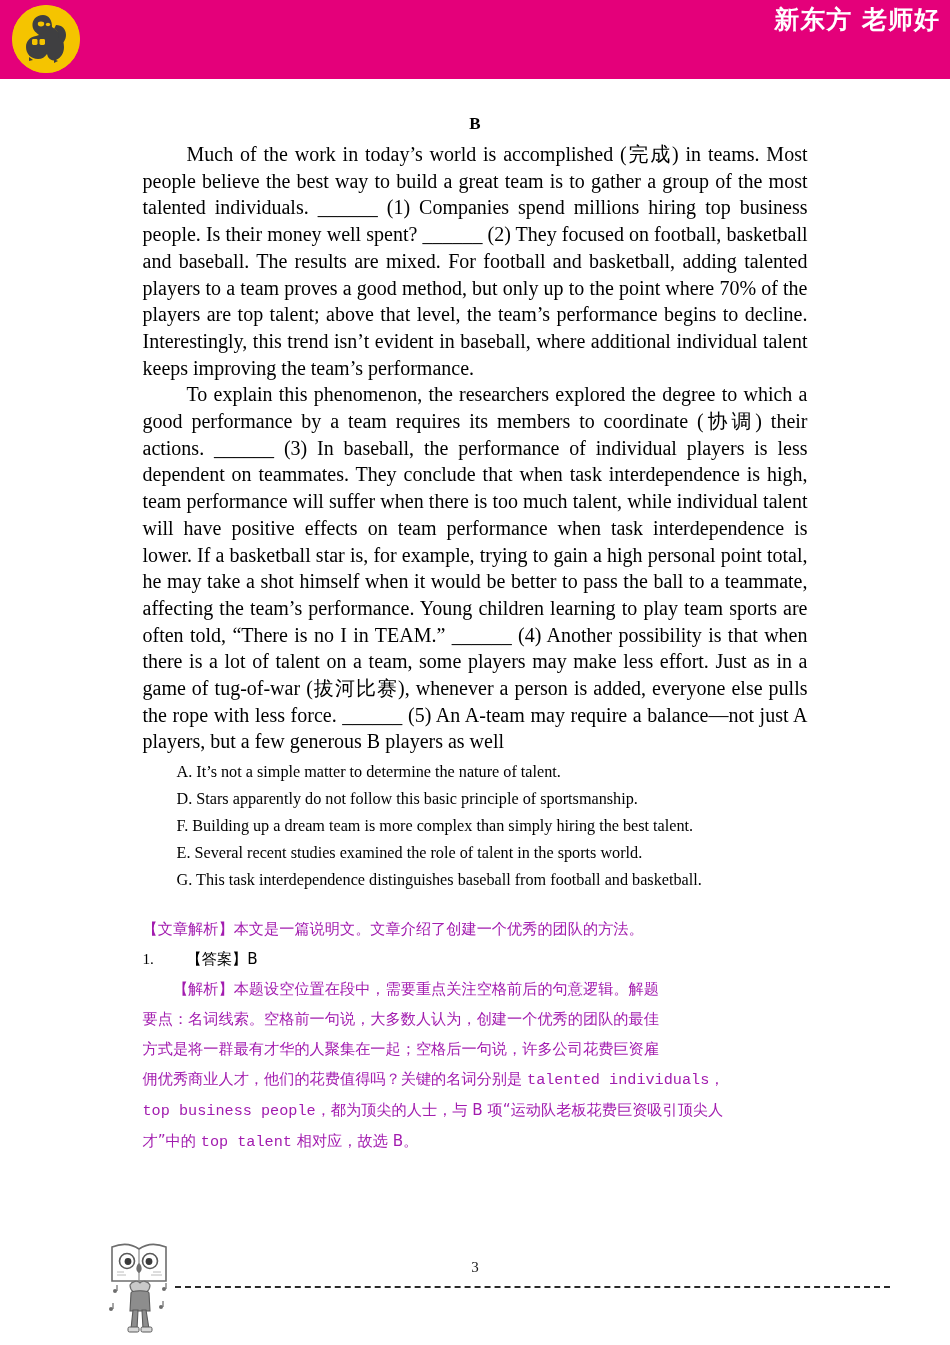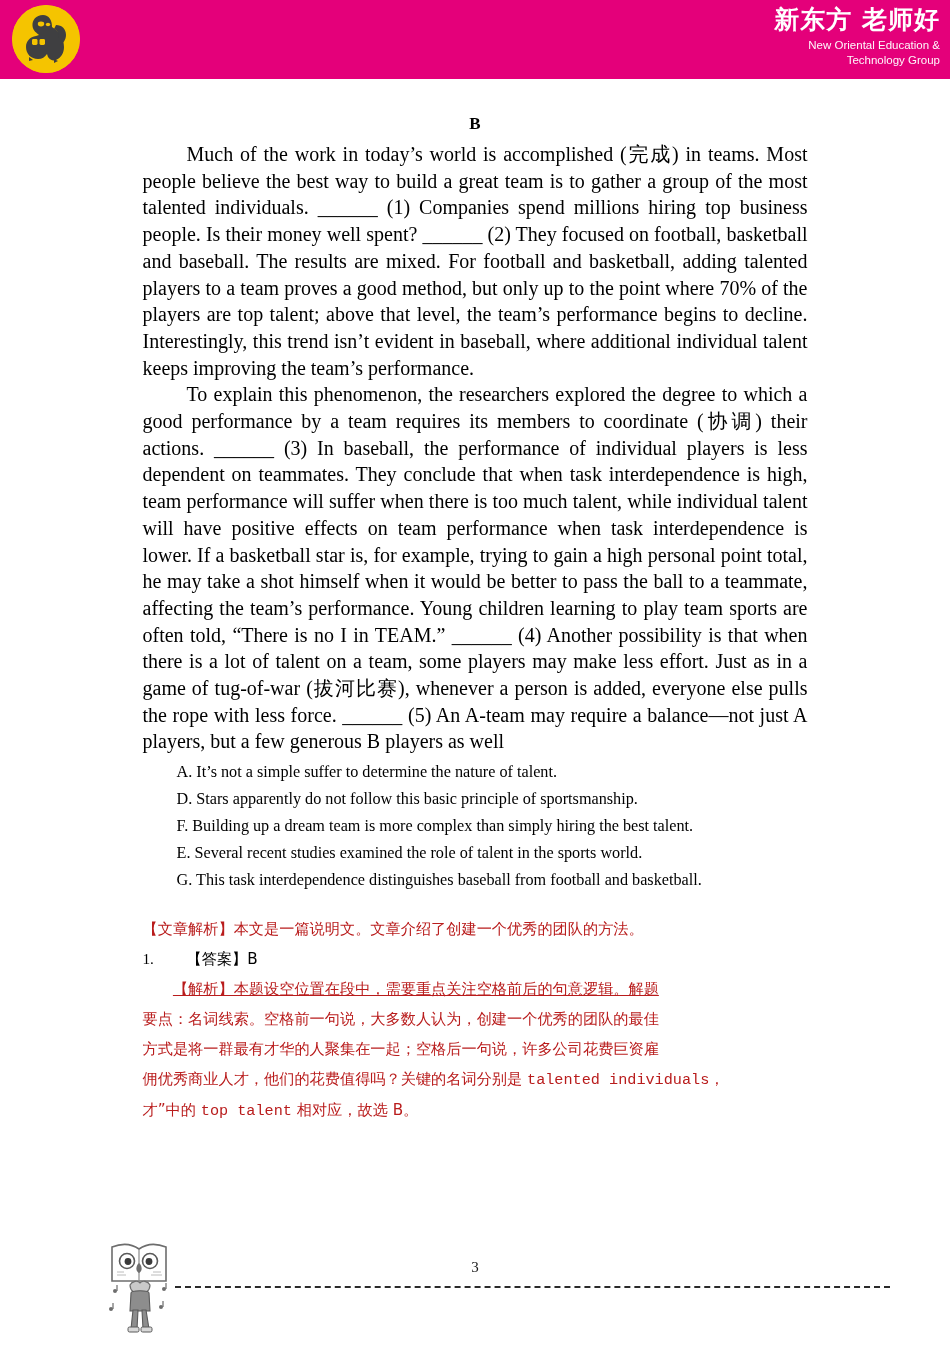--- a/index.html
+++ b/index.html
@@ -104,23 +104,23 @@
   }
 
   
   .analysis { margin-top: 20px; }
   .cn {
     font-family: "DejaVu Sans", "Liberation Sans", sans-serif;
     font-size: 15.2px;
     line-height: 30px;
     margin: 0;
     text-align: justify;
-    color: #b91c1c;
-  }
-  .cn-indent { text-indent: 2em; text-decoration: underline; }
+    color: #a21caf;
+  }
+  .cn-indent { text-indent: 2em; }
   .cn-row {
     display: flex;
     font-family: "DejaVu Sans", "Liberation Sans", sans-serif;
     font-size: 15.2px;
     line-height: 30px;
   }
   .cn-num {
     width: 44px;
     flex: 0 0 44px;
     font-family: "Liberation Serif", serif;
@@ -188,37 +188,33 @@
       </g>
       <g fill="#3f3f41">
         <path d="M17 52 l4 3 -4 1 z"></path>
         <path d="M42 54 l4 2 -4 2 z"></path>
       </g>
     </svg>
   </div>
 
   <div class="banner-inner">
     <div class="brand-cn">新东方 老师好</div>
-    <div class="brand-en">
-      <div>New Oriental Education &amp;</div>
-      <div>Technology Group</div>
-    </div>
   </div>
 </div>
 
 <div class="page">
   <div class="content">
 
     <div class="section-title">B</div>
 
     <p class="para">Much of the work in today’s world is accomplished (完成) in teams. Most people believe the best way to build a great team is to gather a group of the most talented individuals. ______ (1) Companies spend millions hiring top business people. Is their money well spent? ______ (2) They focused on football, basketball and baseball. The results are mixed. For football and basketball, adding talented players to a team proves a good method, but only up to the point where 70% of the players are top talent; above that level, the team’s performance begins to decline. Interestingly, this trend isn’t evident in baseball, where additional individual talent keeps improving the team’s performance.</p>
     <p class="para">To explain this phenomenon, the researchers explored the degree to which a good performance by a team requires its members to coordinate (协调) their actions. ______ (3) In baseball, the performance of individual players is less dependent on teammates. They conclude that when task interdependence is high, team performance will suffer when there is too much talent, while individual talent will have positive effects on team performance when task interdependence is lower. If a basketball star is, for example, trying to gain a high personal point total, he may take a shot himself when it would be better to pass the ball to a teammate, affecting the team’s performance. Young children learning to play team sports are often told, “There is no I in TEAM.” ______ (4) Another possibility is that when there is a lot of talent on a team, some players may make less effort. Just as in a game of tug-of-war (拔河比赛), whenever a person is added, everyone else pulls the rope with less force. ______ (5) An A-team may require a balance—not just A players, but a few generous B players as well</p>
 
     <div class="options">
-      <p class="option">A. It’s not a simple suffer to determine the nature of talent.</p>
+      <p class="option">A. It’s not a simple matter to determine the nature of talent.</p>
       <p class="option">D. Stars apparently do not follow this basic principle of sportsmanship.</p>
       <p class="option">F. Building up a dream team is more complex than simply hiring the best talent.</p>
       <p class="option">E. Several recent studies examined the role of talent in the sports world.</p>
       <p class="option">G. This task interdependence distinguishes baseball from football and basketball.</p>
     </div>
 
     <div class="analysis">
 
       <p class="cn">【文章解析】本文是一篇说明文。文章介绍了创建一个优秀的团队的方法。</p>
 
@@ -226,20 +222,21 @@
         <span class="cn-num">1.</span>
         <span>【答案】B</span>
       </div>
 
       <p class="cn cn-indent">【解析】本题设空位置在段中，需要重点关注空格前后的句意逻辑。解题</p>
       <p class="cn">要点：名词线索。空格前一句说，大多数人认为，创建一个优秀的团队的最佳</p>
       <p class="cn">方式是将一群最有才华的人聚集在一起；空格后一句说，许多公司花费巨资雇</p>
 
       <p class="cn"><span>佣优秀商业人才，他们的花费值得吗？关键的名词分别是 </span><span class="en-inline">talented individuals，</span></p>
 
+      <p class="cn"><span class="en-inline">top business people，</span><span>都为顶尖的人士，与 B 项“运动队老板花费巨资吸引顶尖人</span></p>
 
       <p class="cn"><span>才”中的 </span><span class="en-inline">top talent</span><span> 相对应，故选 B。</span></p>
 
     </div>
   </div>
 </div>
 
 <div class="footer">
 
   <div class="footer-figure">

